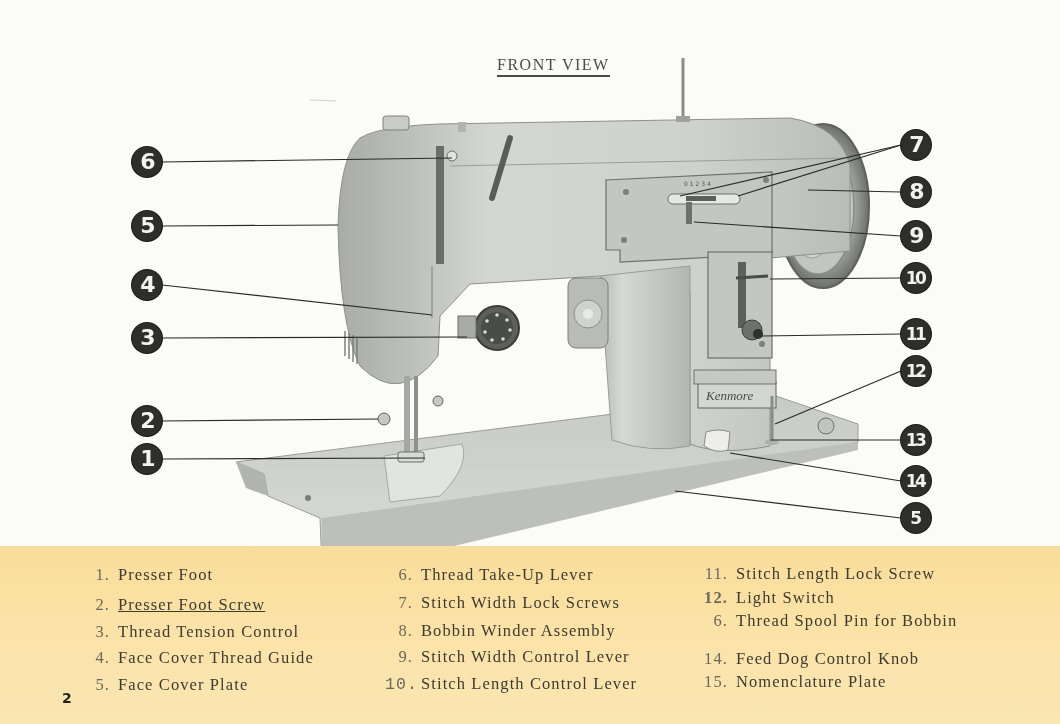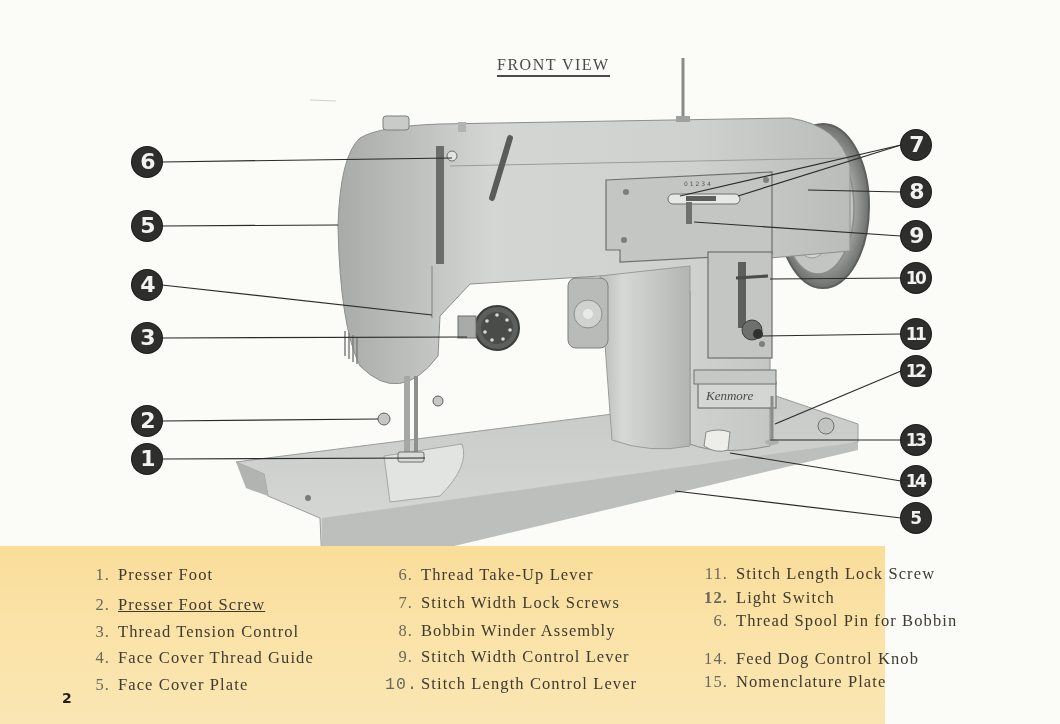--- a/index.html
+++ b/index.html
@@ -18,21 +18,21 @@
   .callout {
     position: absolute; width: 30px; height: 30px; border-radius: 50%;
     background: #2e2e2c; color: #f2f2ee;
     font-family: "DejaVu Sans", "Liberation Sans", sans-serif; font-weight: bold;
     font-size: 22px; line-height: 30px; text-align: center; letter-spacing: -2px;
     box-shadow: 0 0 0 1px #1c1c1a;
   }
   .callout.two-digit { font-size: 17px; letter-spacing: -2.5px; text-indent: -2px; }
 
   .legend-band {
-    position: absolute; left: 0; top: 546px; width: 885px; height: 178px;
+    position: absolute; left: 0; top: 546px; width: 1060px; height: 178px;
     background: linear-gradient(180deg, #f9dd9a 0%, #fbe3a8 50%, #fae6b3 100%);
   }
   .legend-col { position: absolute; top: 10px; }
   .legend-item {
     position: relative; font-size: 16.5px; color: #3e3a30; letter-spacing: 1.1px;
     line-height: 18px; white-space: nowrap;
   }
   .legend-item .num { color: #6b675c; display: inline-block; text-align: right; }
   .legend-item .lbl { margin-left: 8px; }
   .legend-item .cont { display: block; white-space: nowrap; }

